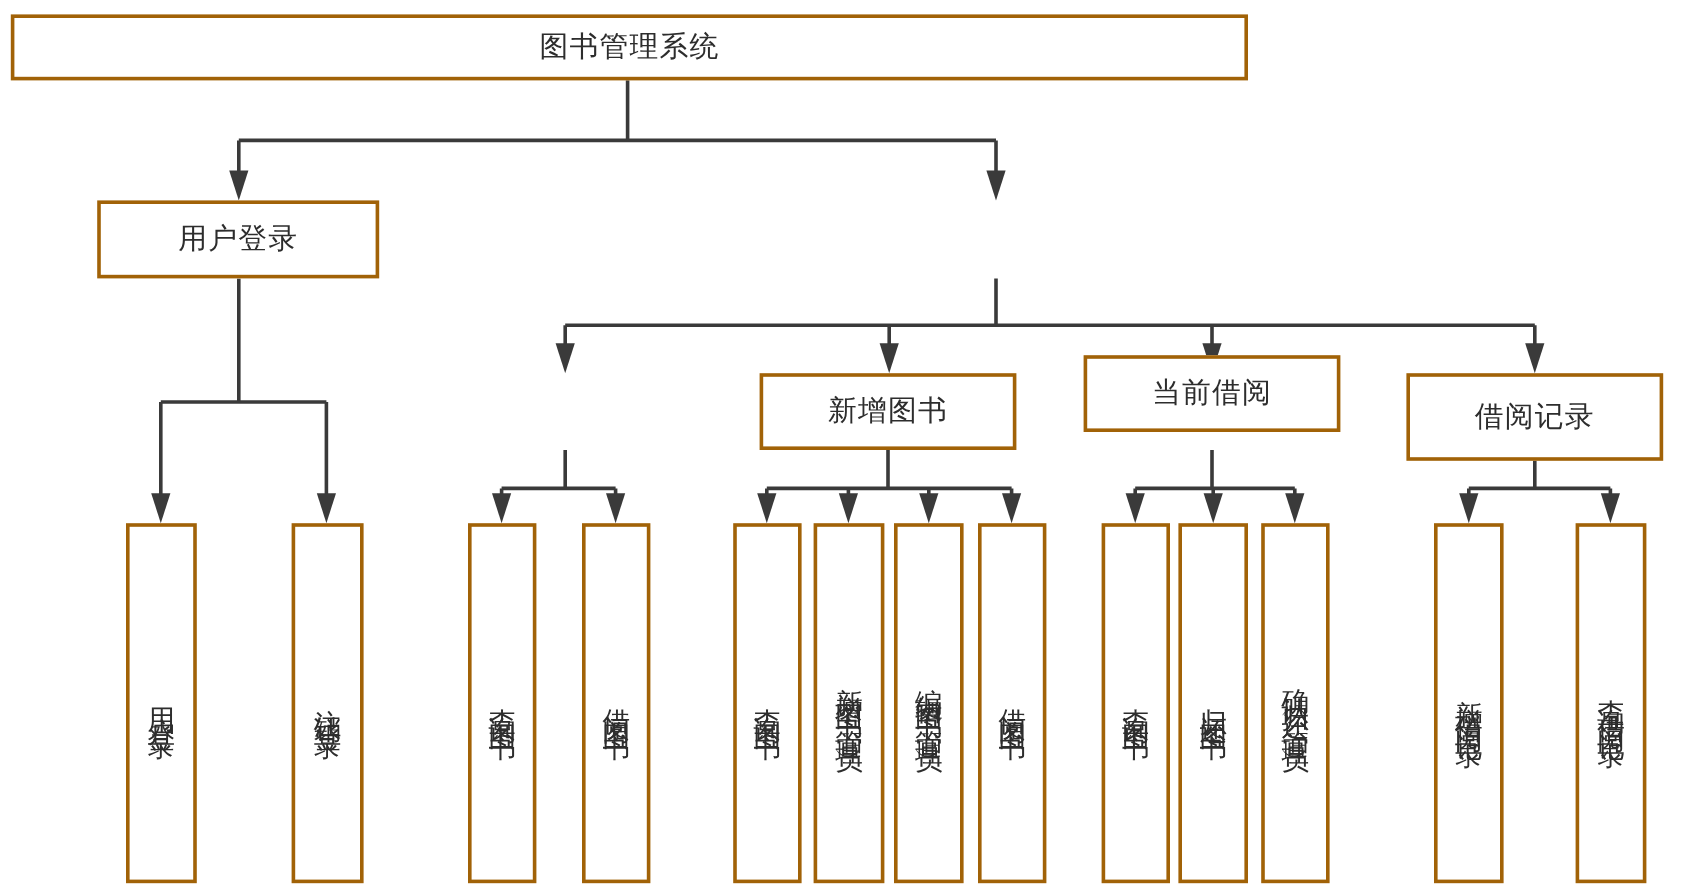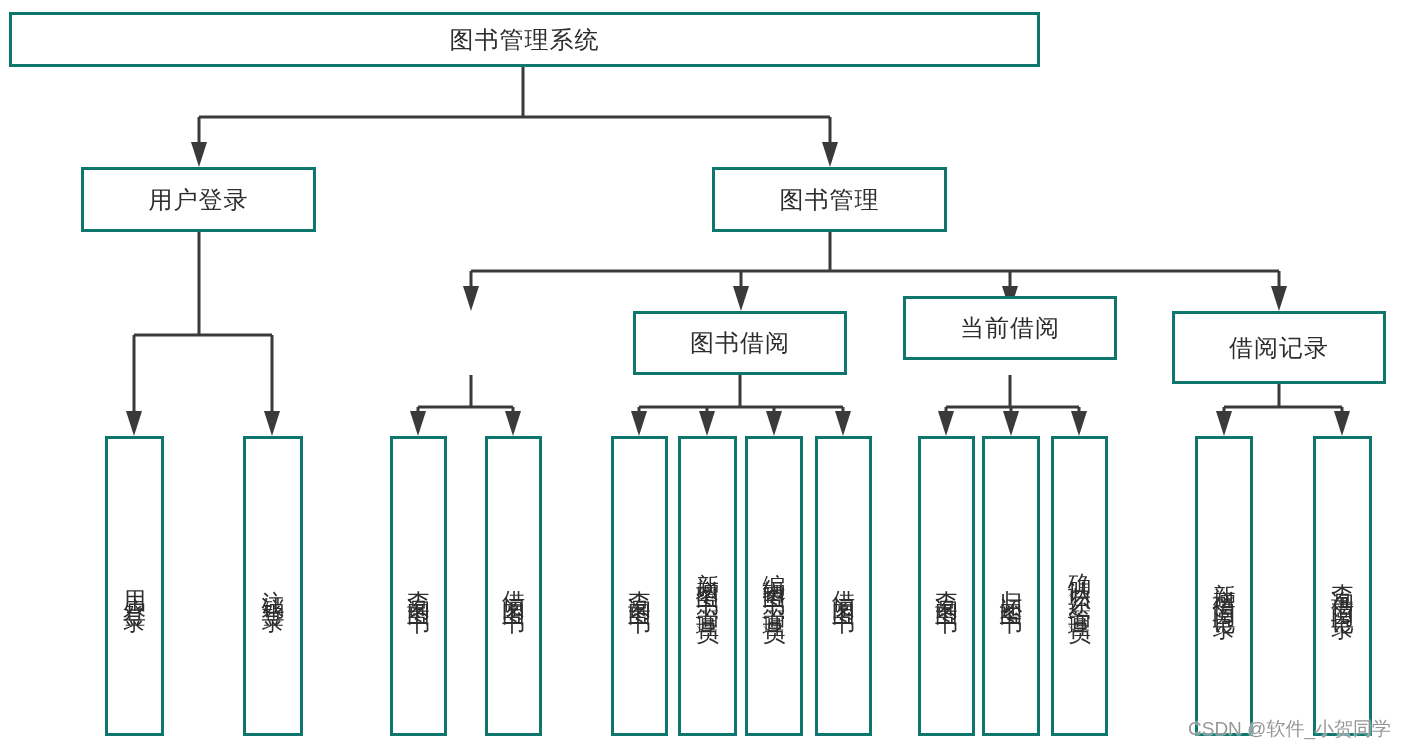--- a/index.html
+++ b/index.html
@@ -3,21 +3,21 @@
 <meta charset="utf-8">
 <style>
   html,body{margin:0;padding:0;background:#fff;}
   .canvas{
     position:relative;width:1405px;height:747px;background:#ffffff;
     font-family:"Liberation Sans","DejaVu Sans",sans-serif;overflow:hidden;
   }
   .connectors{position:absolute;left:0;top:0;width:1405px;height:747px;}
   .node{
     position:absolute;box-sizing:border-box;background:#ffffff;
-    border:3px solid #0f766e;color:#2d2d2d;
+    border:3px solid #a16207;color:#2d2d2d;
     display:flex;align-items:center;justify-content:center;
   }
   .hbox{font-size:24px;letter-spacing:1px;line-height:1;}
   .vbox{top:436px;height:300px;}
   .vbox span{
     writing-mode:vertical-rl;text-orientation:mixed;
     font-size:23px;line-height:1;letter-spacing:7px;
   }
   .watermark{
     position:absolute;left:1188px;top:716px;white-space:nowrap;
@@ -57,23 +57,22 @@
       <polygon points="1003,411 1019,411 1011,436"></polygon>
       <polygon points="1071,411 1087,411 1079,436"></polygon>
       <polygon points="1216,411 1232,411 1224,436"></polygon>
       <polygon points="1334,411 1350,411 1342,436"></polygon>
     </g>
   </svg>
 
   <div class="node hbox" style="left:9px;top:12px;width:1031px;height:55px">图书管理系统</div>
 
   <div class="node hbox" style="left:81px;top:167px;width:235px;height:65px">用户登录</div>
-  <div class="node hbox" style="left:712px;top:167px;width:235px;height:65px">图书管理</div>
 
-  <div class="node hbox" style="left:633px;top:311px;width:214px;height:64px">图书借阅</div>
+  <div class="node hbox" style="left:633px;top:311px;width:214px;height:64px">新增图书</div>
   <div class="node hbox" style="left:903px;top:296px;width:214px;height:64px">当前借阅</div>
   <div class="node hbox" style="left:1172px;top:311px;width:214px;height:73px">借阅记录</div>
 
   <div class="node vbox" style="left:105px;width:59px">
     <span>用户登录</span>
   </div>
   <div class="node vbox" style="left:243px;width:60px">
     <span>注销登录</span>
   </div>
   <div class="node vbox" style="left:390px;width:57px">
@@ -103,14 +102,13 @@
   <div class="node vbox" style="left:1051px;width:57px">
     <span>确认归还（管理员）</span>
   </div>
   <div class="node vbox" style="left:1195px;width:58px">
     <span>新增借阅记录</span>
   </div>
   <div class="node vbox" style="left:1313px;width:59px">
     <span>查询借阅记录</span>
   </div>
 
-  <div class="watermark">CSDN @软件_小贺同学</div>
 </div>
 
 </body></html>

